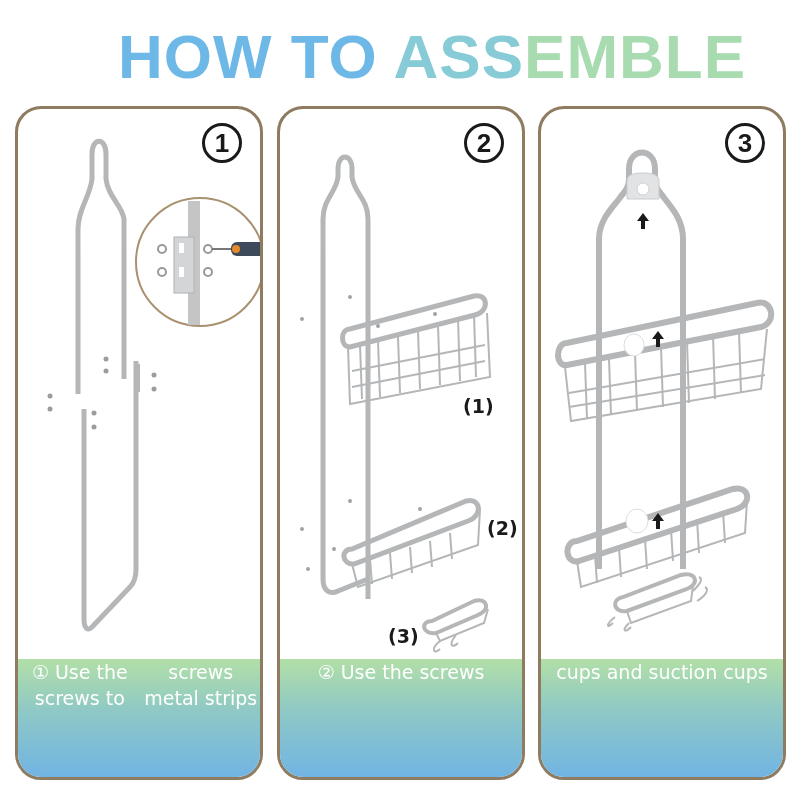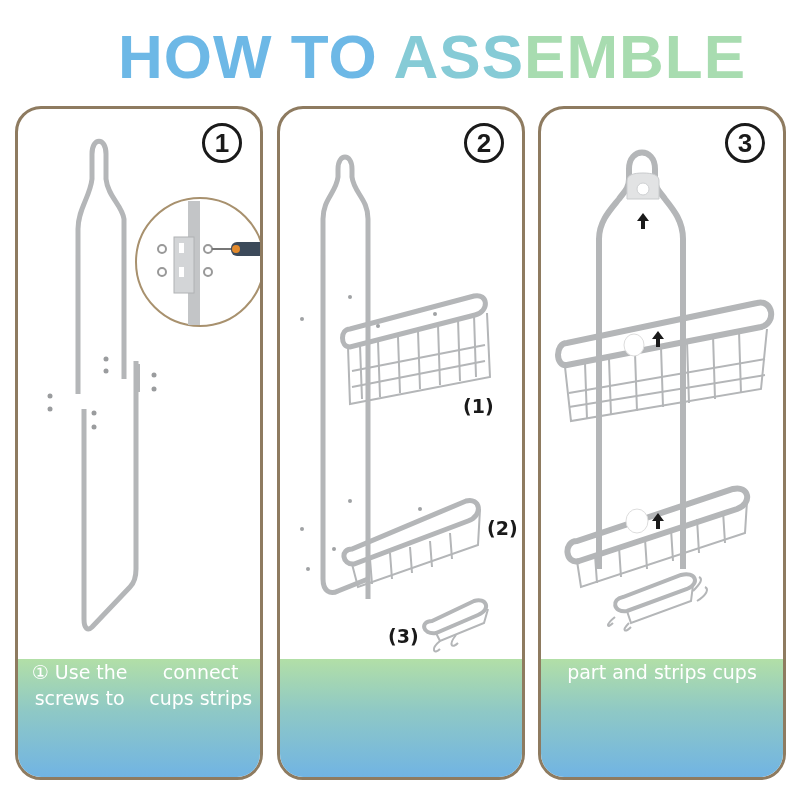--- a/index.html
+++ b/index.html
@@ -76,21 +76,21 @@
       <circle cx="190" cy="140" r="4" fill="none" stroke="#999" stroke-width="2"></circle>
       <circle cx="190" cy="163" r="4" fill="none" stroke="#999" stroke-width="2"></circle>
       <line x1="194" y1="140" x2="213" y2="140" stroke="#777" stroke-width="2"></line>
       <rect x="213" y="133" width="34" height="14" rx="6" fill="#3c4a5a"></rect>
       <circle cx="218" cy="140" r="4" fill="#e38a2c"></circle>
     </g>
   </svg>
   <div class="num">1</div>
   <div class="caption">
     <div>① Use the screws to</div>
-    <div>connect cups strips</div>
+    <div>screws metal strips</div>
   </div>
 </div>
 
 <div class="panel" style="left:277px; width:248px;">
   <svg class="art" width="248" height="560">
     <g fill="none" stroke="#b4b6b8" stroke-width="5" stroke-linejoin="round">
       <path d="M43 470 L43 110 C43 90 56 84 58 68 L58 60 C58 44 72 44 72 60 L72 68 C74 84 88 90 88 110 L88 490"></path>
       <path d="M43 470 C43 482 50 486 58 482 L88 470"></path>
     </g>
 
@@ -122,20 +122,21 @@
       <circle cx="54" cy="440" r="2"></circle>
         <circle cx="28" cy="460" r="2"></circle>
         <circle cx="140" cy="400" r="2"></circle>
     </g>
   </svg>
   <div class="num">2</div>
   <div class="label" style="left:183px; top:286px;">(1)</div>
   <div class="label" style="left:207px; top:408px;">(2)</div>
   <div class="label" style="left:108px; top:516px;">(3)</div>
   <div class="caption">
+    <div>② Use the screws</div>
   </div>
 </div>
 
 <div class="panel" style="left:538px; width:248px;">
   <svg class="art" width="248" height="560">
     <g fill="none" stroke="#b4b6b8" stroke-width="6" stroke-linejoin="round">
       <path d="M58 460 L58 130 C58 112 70 100 78 90 C82 84 88 80 88 70 L88 60 C88 38 114 38 114 60 L114 70 C114 80 120 84 124 90 C132 100 142 112 142 130 L142 460"></path>
     </g>
 
     <g>
@@ -164,15 +165,15 @@
     <path d="M117 404 L111 412 L115 412 L115 420 L119 420 L119 412 L123 412 Z" fill="#1a1a1a"></path>
 
     <g fill="none" stroke="#b4b6b8" stroke-width="2">
       <path d="M82 488 C70 490 72 504 86 502 L146 480 C160 474 154 462 140 466 Z" stroke-width="4"></path>
       <path d="M86 502 L90 514 L150 492 L152 476"></path>
       <path d="M74 508 C64 516 66 520 72 514 M88 514 C80 522 84 524 90 518 M152 482 C160 474 162 470 158 468 M156 492 C166 486 168 480 164 478"></path>
     </g>
   </svg>
   <div class="num">3</div>
   <div class="caption">
-    <div>part and strips cups</div>
+    <div>cups and suction cups</div>
   </div>
 </div>
 
 </body></html>

